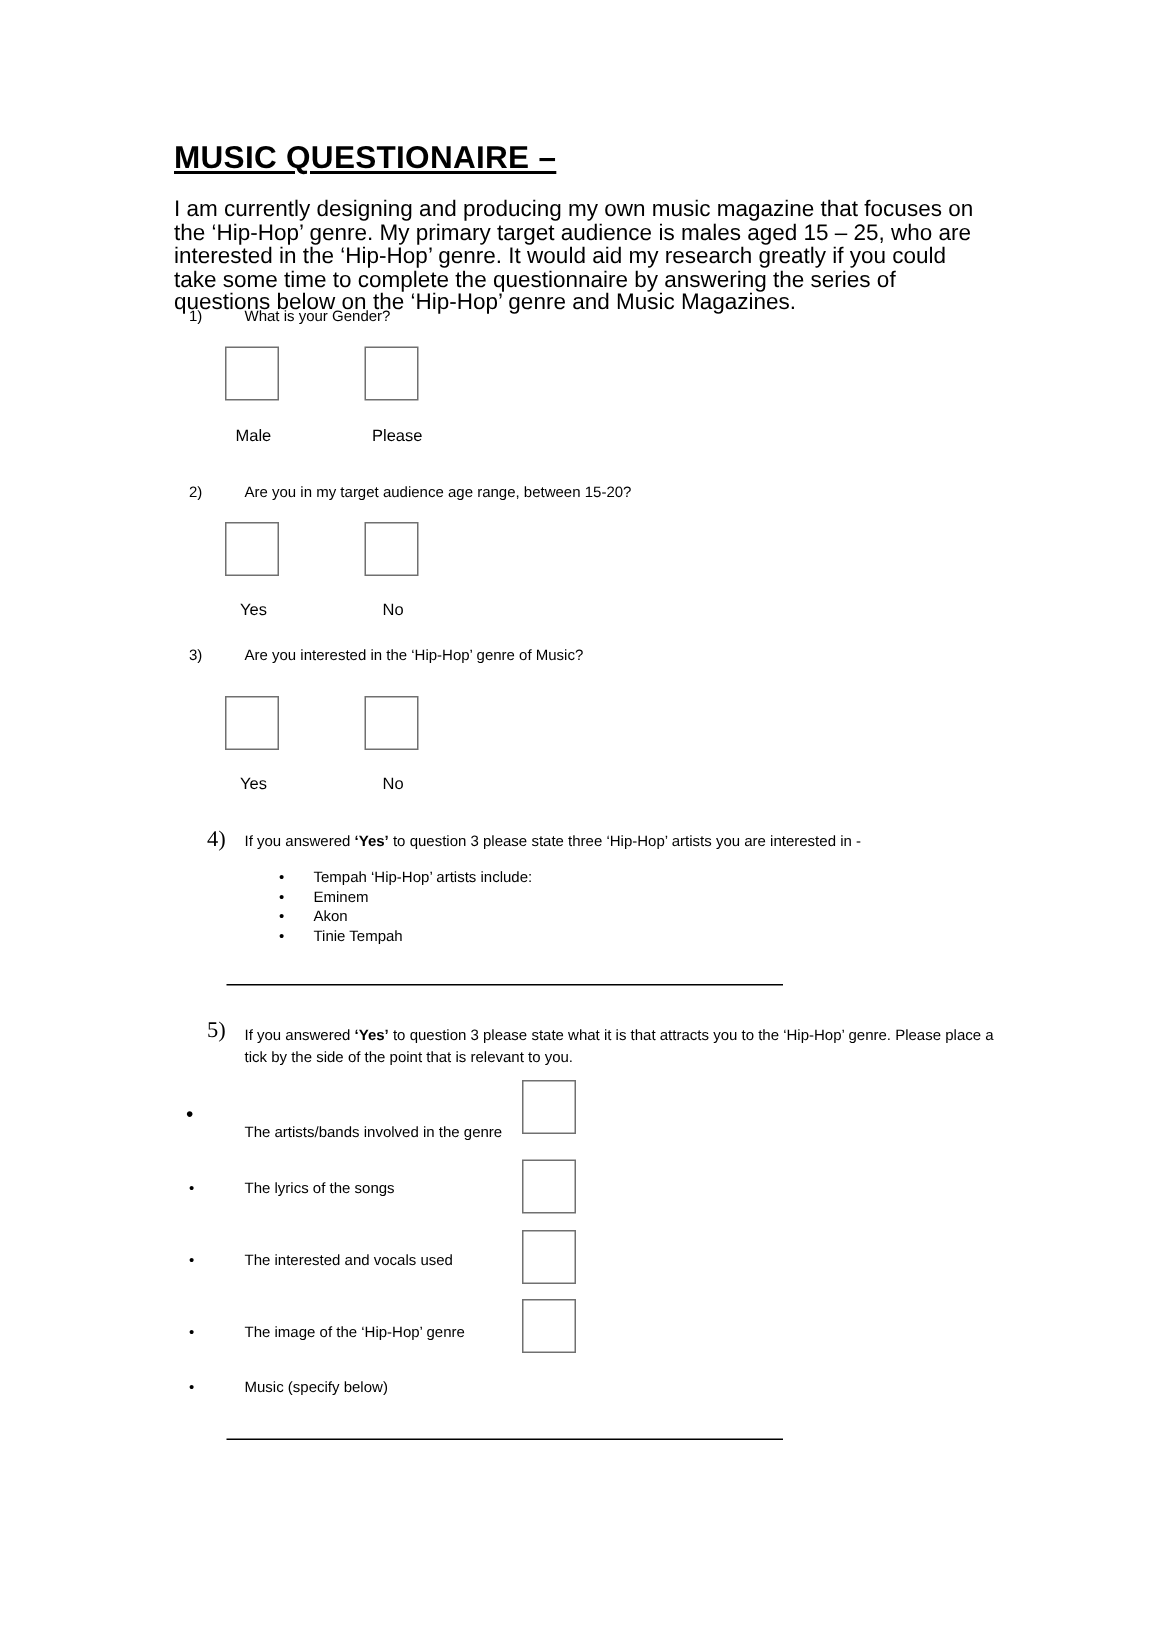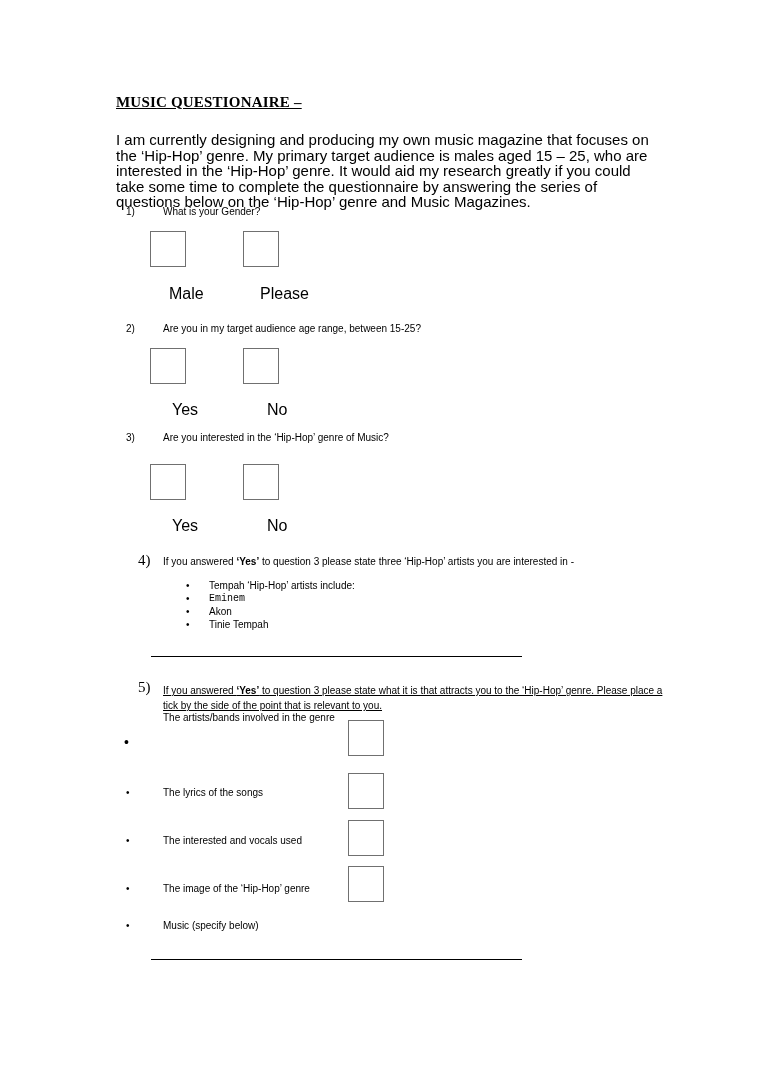--- a/index.html
+++ b/index.html
@@ -1,76 +1,76 @@
 <!DOCTYPE html>
 <html><head>
 <meta charset="utf-8">
 <style>
   html, body { margin:0; padding:0; background:#ffffff; }
   body { width:768px; height:1087px; position:relative; overflow:hidden;
          font-family:"Liberation Sans", sans-serif; color:#000; }
   .abs { position:absolute; }
-  .title { left:116px; top:94px; font-size:15px; font-weight:bold; text-decoration:underline; letter-spacing:0.2px; white-space:nowrap;font-family:Liberation Serif, serif; }
+  .title { left:116px; top:94px; font-size:21px; font-weight:bold; text-decoration:underline; letter-spacing:0.2px; white-space:nowrap; }
   .intro { left:116px; top:132px; width:540px; font-size:15px; line-height:15.5px; }
   .q { font-size:10px; white-space:nowrap; }
   .qnum { position:absolute; font-size:10px; }
   .qnum-big { position:absolute; font-family:"Liberation Serif", serif; font-size:15px; }
   .box { position:absolute; width:34px; height:34px; border:1px solid #707070; background:#fff; }
-  .lbl { position:absolute; font-size:16px; white-space:nowrap;margin-left:12px; }
+  .lbl { position:absolute; font-size:11px; white-space:nowrap; }
   .line { position:absolute; height:1px; background:#000; }
   .bullet { position:absolute; font-size:10px; }
   .bullet-big { position:absolute; font-size:14px; line-height:14px; }
   b { font-weight:bold; }
 </style>
 </head>
 <body>
 
 <div class="abs title">MUSIC QUESTIONAIRE –</div>
 <div class="abs intro">I am currently designing and producing my own music magazine that focuses on the ‘Hip-Hop’ genre. My primary target audience is males aged 15 – 25, who are interested in the ‘Hip-Hop’ genre. It would aid my research greatly if you could take some time to complete the questionnaire by answering the series of questions below on the ‘Hip-Hop’ genre and Music Magazines.</div>
 
 <span class="qnum" style="left:126px;top:206px;">1)</span>
 <span class="abs q" style="left:163px;top:206px;">What is your Gender?</span>
 <div class="box" style="left:150px;top:231px;"></div>
 <div class="box" style="left:243px;top:231px;"></div>
 <span class="lbl" style="left:157px;top:285px;">Male</span>
 <span class="lbl" style="left:248px;top:285px;">Please</span>
 
 <span class="qnum" style="left:126px;top:323px;">2)</span>
-<span class="abs q" style="left:163px;top:323px;">Are you in my target audience age range, between 15-25?</span>
+<span class="abs q" style="left:163px;top:323px;">Are you in my target audience age range, between 15-20?</span>
 <div class="box" style="left:150px;top:348px;"></div>
 <div class="box" style="left:243px;top:348px;"></div>
 <span class="lbl" style="left:160px;top:401px;">Yes</span>
 <span class="lbl" style="left:255px;top:401px;">No</span>
 
 <span class="qnum" style="left:126px;top:432px;">3)</span>
 <span class="abs q" style="left:163px;top:432px;">Are you interested in the ‘Hip-Hop’ genre of Music?</span>
 <div class="box" style="left:150px;top:464px;"></div>
 <div class="box" style="left:243px;top:464px;"></div>
 <span class="lbl" style="left:160px;top:517px;">Yes</span>
 <span class="lbl" style="left:255px;top:517px;">No</span>
 
 <span class="qnum-big" style="left:138px;top:552px;">4)</span>
 <div class="abs q" style="left:163px;top:556px;"><span>If you answered </span><b>‘Yes’</b><span> to question 3 please state three ‘Hip-Hop’ artists you are interested in -</span></div>
 
 <span class="bullet" style="left:186px;top:580px;">•</span>
 <span class="abs q" style="left:209px;top:580px;">Tempah ‘Hip-Hop’ artists include:</span>
 <span class="bullet" style="left:186px;top:593px;">•</span>
-<span class="abs q" style="left:209px;top:593px;font-family:Liberation Mono, monospace;">Eminem</span>
+<span class="abs q" style="left:209px;top:593px;">Eminem</span>
 <span class="bullet" style="left:186px;top:606px;">•</span>
 <span class="abs q" style="left:209px;top:606px;">Akon</span>
 <span class="bullet" style="left:186px;top:619px;">•</span>
 <span class="abs q" style="left:209px;top:619px;">Tinie Tempah</span>
 
 <div class="line" style="left:151px;top:656px;width:371px;"></div>
 
 <span class="qnum-big" style="left:138px;top:679px;">5)</span>
-<div class="abs q" style="left:163px;top:683px;width:500px;white-space:normal;line-height:15px;text-decoration:underline;"><span>If you answered </span><b>‘Yes’</b><span> to question 3 please state what it is that attracts you to the ‘Hip-Hop’ genre. Please place a tick by the side of the point that is relevant to you.</span></div>
+<div class="abs q" style="left:163px;top:683px;width:500px;white-space:normal;line-height:15px;"><span>If you answered </span><b>‘Yes’</b><span> to question 3 please state what it is that attracts you to the ‘Hip-Hop’ genre. Please place a tick by the side of the point that is relevant to you.</span></div>
 
 <span class="bullet-big" style="left:124px;top:735px;">•</span>
-<span class="abs q" style="left:163px;top:712px;text-align:right;">The artists/bands involved in the genre</span>
+<span class="abs q" style="left:163px;top:750px;text-align:right;">The artists/bands involved in the genre</span>
 <div class="box" style="left:348px;top:720px;"></div>
 
 <span class="bullet" style="left:126px;top:787px;">•</span>
 <span class="abs q" style="left:163px;top:787px;">The lyrics of the songs</span>
 <div class="box" style="left:348px;top:773px;"></div>
 
 <span class="bullet" style="left:126px;top:835px;">•</span>
 <span class="abs q" style="left:163px;top:835px;">The interested and vocals used</span>
 <div class="box" style="left:348px;top:820px;"></div>
 

